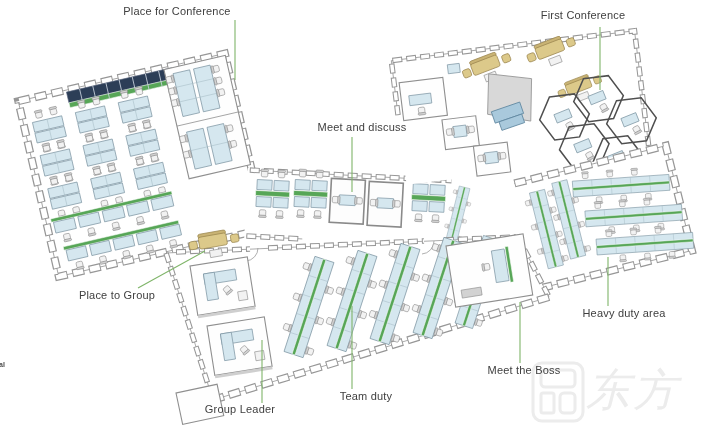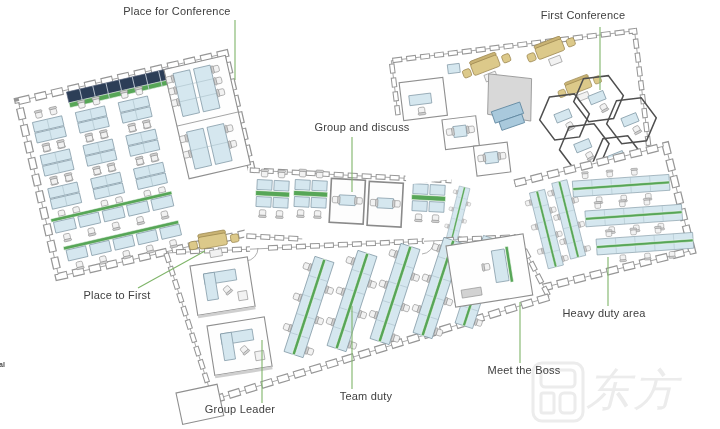--- a/index.html
+++ b/index.html
@@ -323,23 +323,23 @@
     <line x1="138" y1="288" x2="205" y2="251" class="leader"></line>
     <line x1="262" y1="340" x2="262" y2="403" class="leader"></line>
     <line x1="352" y1="306" x2="352" y2="389" class="leader"></line>
     <line x1="520" y1="302" x2="520" y2="363" class="leader"></line>
     <line x1="608" y1="257" x2="608" y2="306" class="leader"></line>
   </g>
 </svg>
 
 <div class="label" style="left:177px;top:5px">Place for Conference</div>
 <div class="label" style="left:583px;top:9px">First Conference</div>
-<div class="label" style="left:362px;top:121px">Group and discuss</div>
-<div class="label" style="left:117px;top:289px">Place to First</div>
-<div class="label" style="left:604px;top:307px">Heavy duty area</div>
+<div class="label" style="left:362px;top:121px">Meet and discuss</div>
+<div class="label" style="left:117px;top:289px">Place to Group</div>
+<div class="label" style="left:624px;top:307px">Heavy duty area</div>
 <div class="label" style="left:524px;top:364px">Meet the Boss</div>
 <div class="label" style="left:366px;top:390px">Team duty</div>
 <div class="label" style="left:240px;top:403px">Group Leader</div>
 <div class="fragment">al</div>
 
 <svg class="wm" style="left:531px;top:361px" width="56" height="64" viewBox="0 0 56 64">
   <rect x="2" y="2" width="50" height="58" rx="9" fill="none" stroke="var(--watermark)" stroke-width="3"></rect>
   <rect x="10" y="9" width="34" height="17" rx="4" fill="none" stroke="var(--watermark)" stroke-width="3"></rect>
   <rect x="10" y="32" width="13" height="20" rx="2" fill="none" stroke="var(--watermark)" stroke-width="3"></rect>
   <rect x="29" y="32" width="15" height="20" rx="4" fill="none" stroke="var(--watermark)" stroke-width="3"></rect>

